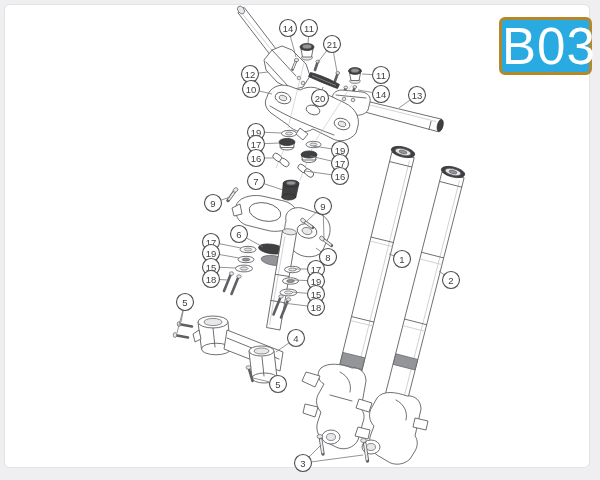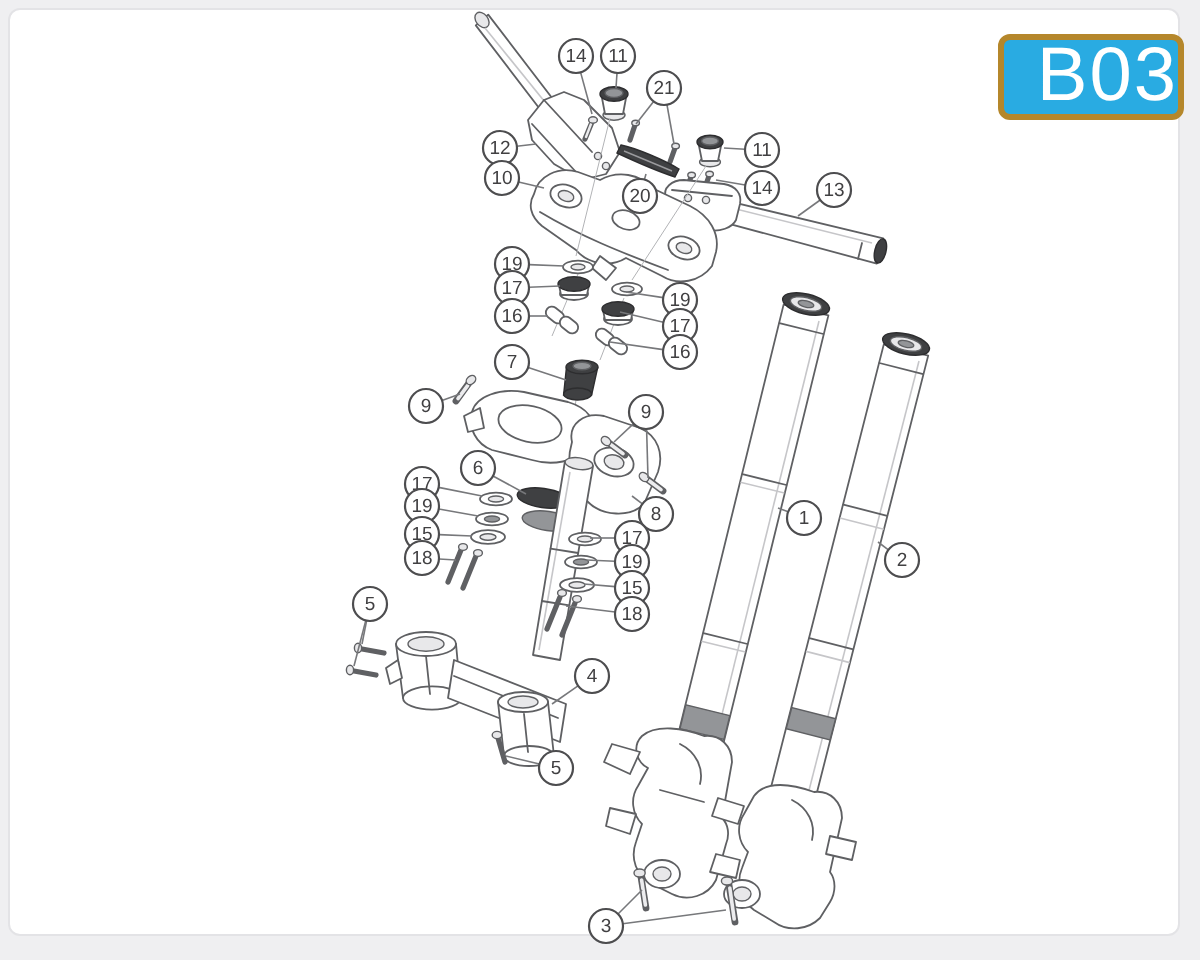--- a/index.html
+++ b/index.html
@@ -2,23 +2,23 @@
 <html><head>
 <meta charset="utf-8">
 <style>
   html,body{margin:0;padding:0}
   body{width:600px;height:480px;background:#efeff1;position:relative;overflow:hidden;
        font-family:"Liberation Sans",sans-serif}
   .canvas{position:absolute;left:4px;top:4px;width:586px;height:464px;background:#ffffff;
           border:1px solid #e3e3e6;border-radius:6px;box-sizing:border-box}
   svg.diagram{position:absolute;left:0;top:0;width:600px;height:480px}
   svg text{font-family:"Liberation Sans","DejaVu Sans",sans-serif}
-  .badge{position:absolute;left:499px;top:17px;width:93px;height:43px;border-radius:6px;
-         box-sizing:border-box;display:flex;align-items:center;justify-content:flex-end;
-         font-size:38px;letter-spacing:1px;border:3px solid #b5872b;background:#29abe2;color:#fff}
+  .badge{position:absolute;left:499px;top:17px;width:93px;height:58px;border-radius:6px;
+         box-sizing:border-box;display:flex;align-items:center;justify-content:flex-start;
+         font-size:51px;letter-spacing:1px;border:3px solid #b5872b;background:#29abe2;color:#fff}
   
   .part{fill:#ffffff;stroke:#5f6063;stroke-width:0.9;stroke-linejoin:round}
   .ln{fill:none;stroke:#5f6063;stroke-width:0.9;stroke-linejoin:round;stroke-linecap:round}
   .dark{fill:#3f4042;stroke:#2d2d2f;stroke-width:0.7}
   .mid{fill:#939598;stroke:#5f6063;stroke-width:0.7}
   .lite{fill:#e8e8ea;stroke:#5f6063;stroke-width:0.7}
   .shade{stroke:#c6c6c9;stroke-width:0.8;fill:none}
   .axis{stroke:#b2b3b6;stroke-width:0.5;fill:none}
   .boltO{stroke:#5f6063;stroke-width:3.4;stroke-linecap:round;fill:none}
   .boltI{stroke:#ececee;stroke-width:1.8;stroke-linecap:round;fill:none}

